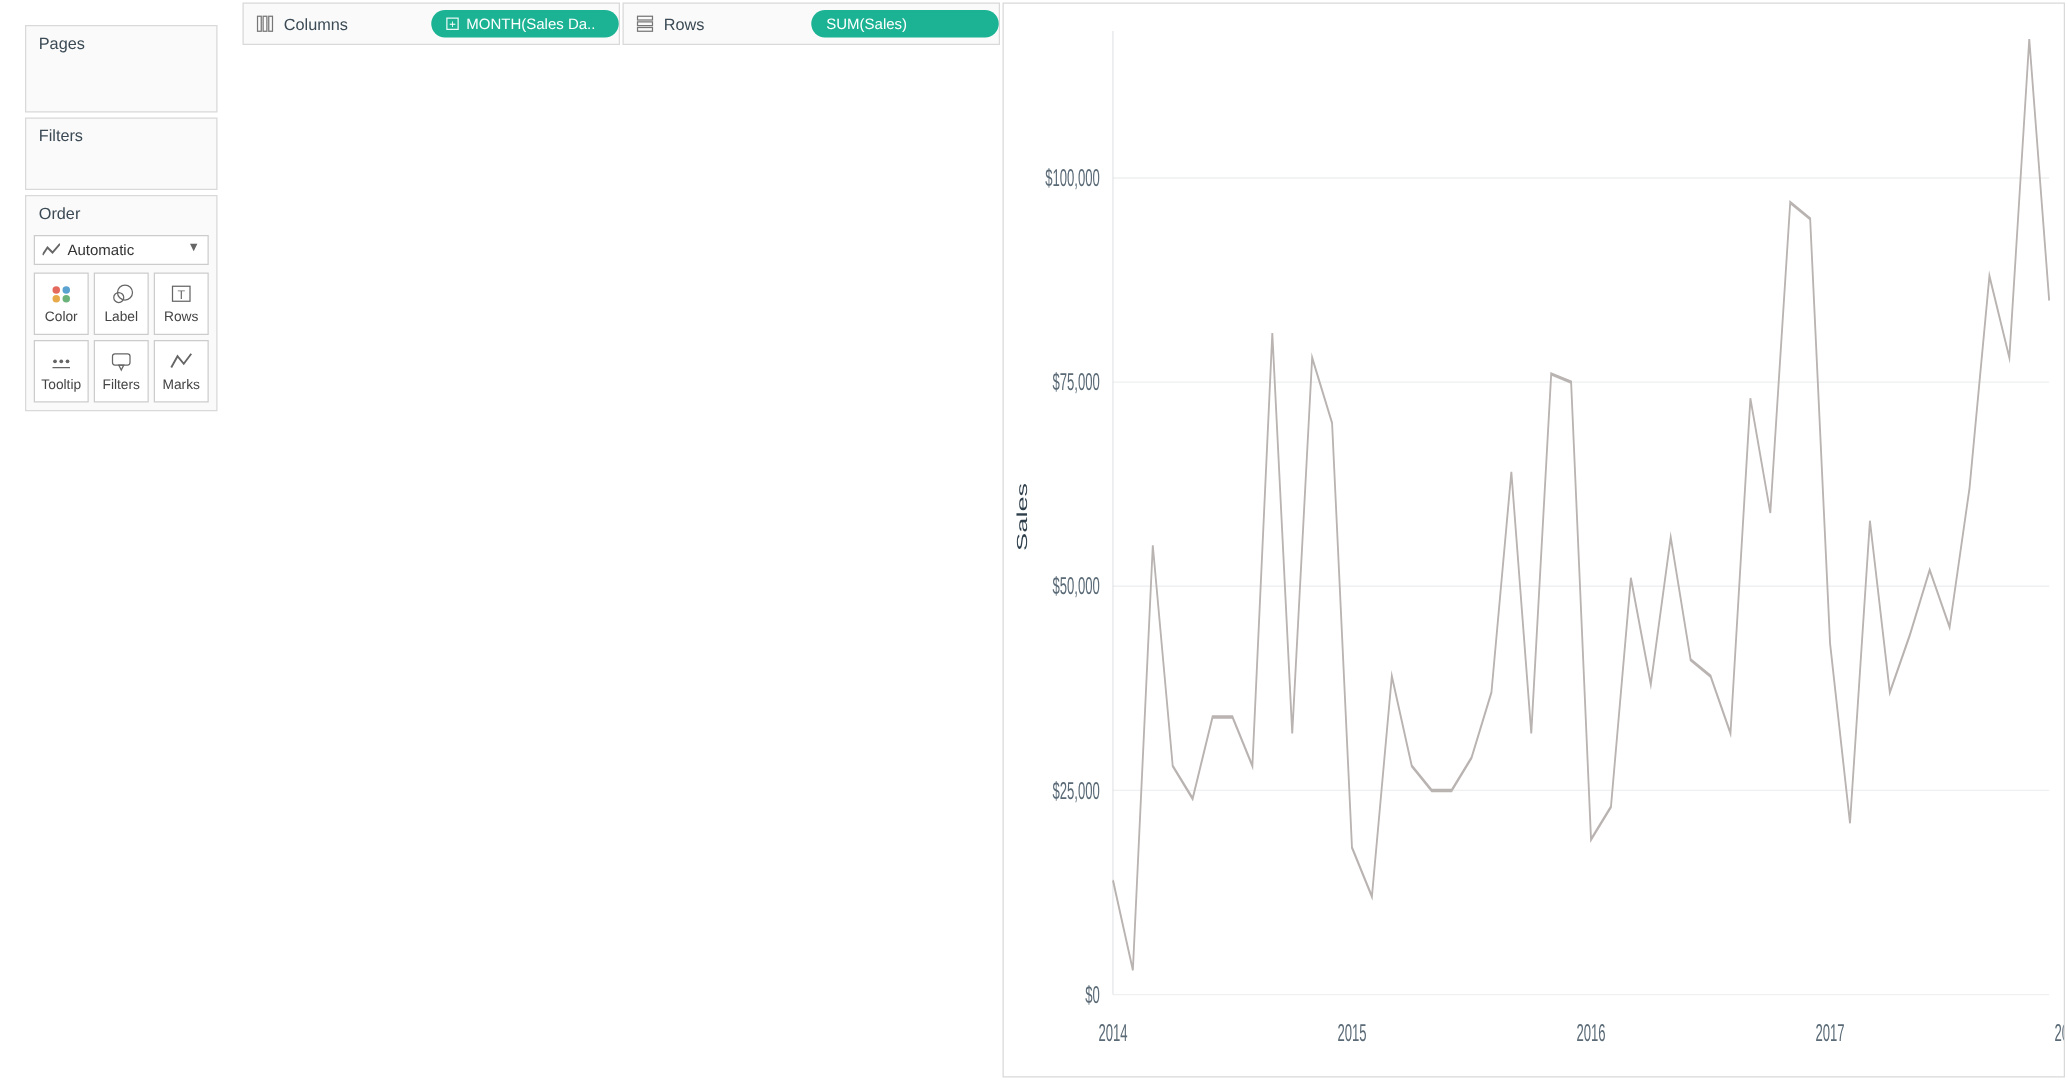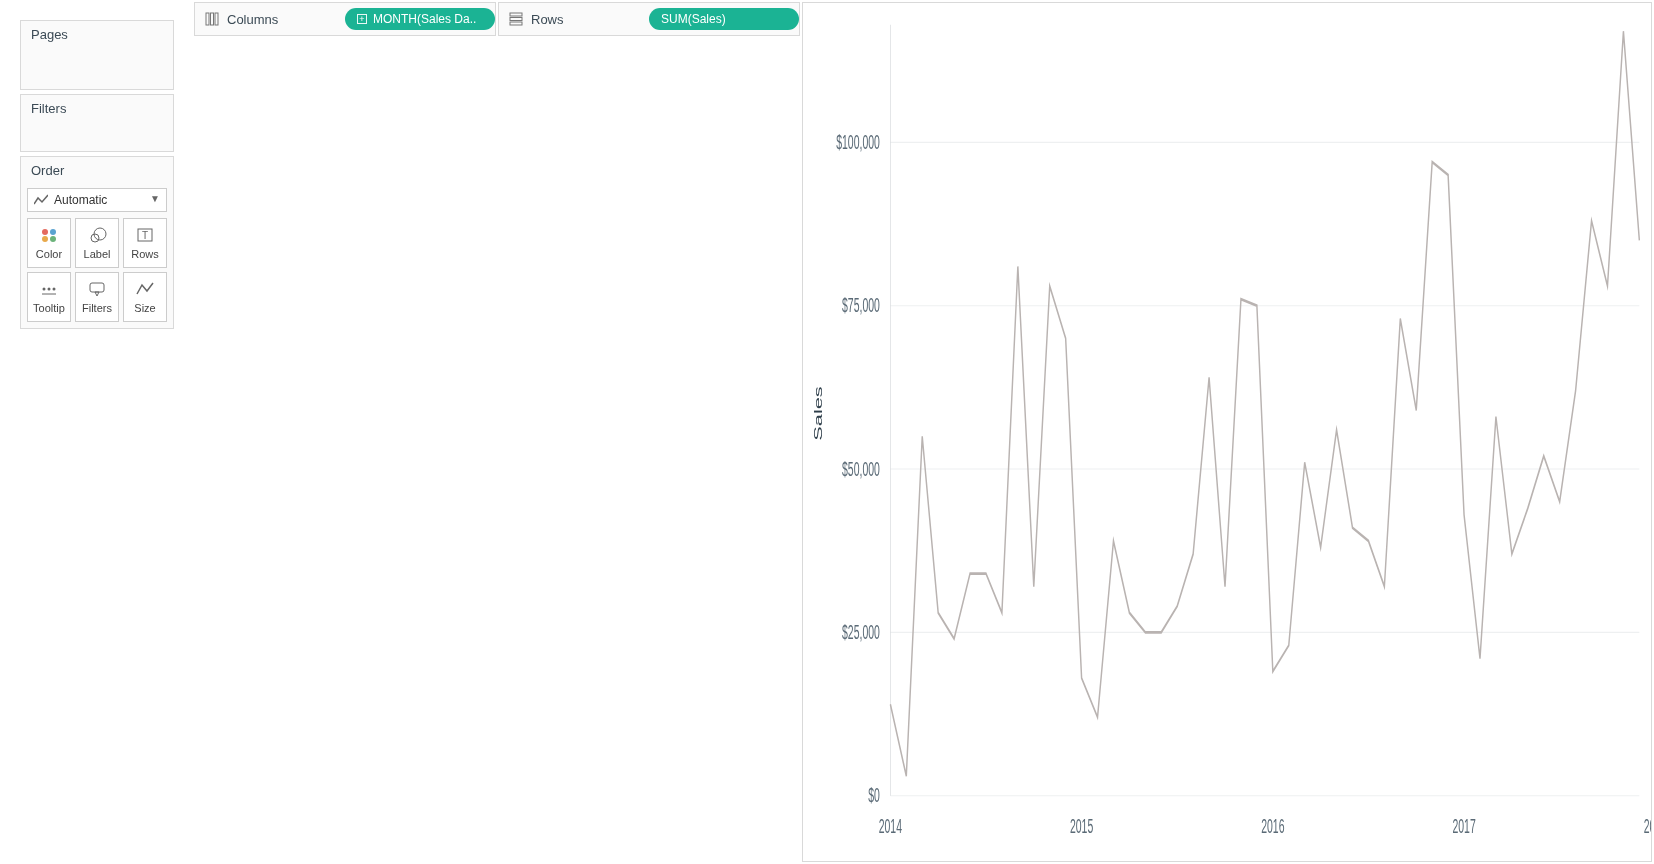--- a/index.html
+++ b/index.html
@@ -179,21 +179,21 @@
         <svg viewBox="0 0 20 18">
             <rect x="3" y="3" width="14" height="9" rx="2" fill="none" stroke="#666"></rect>
             <polygon points="8,12 10,16 12,12" fill="none" stroke="#666"></polygon>
           </svg>
         <span>Filters</span>
       </div>
       <div class="mark-btn">
         <svg viewBox="0 0 20 18">
             <polyline points="2,14 7,5 12,11 18,3" stroke="#666" fill="none" stroke-width="1.5"></polyline>
           </svg>
-        <span>Size</span>
+        <span>Marks</span>
       </div>
     </div>
   </div>
 </div>
 
 <div class="right-col">
   <div class="shelf-row">
     <div class="shelf-label">
       <svg width="14" height="14" viewBox="0 0 14 14">
           <rect x="1" y="1" width="3" height="12" fill="none" stroke="#777"></rect>

